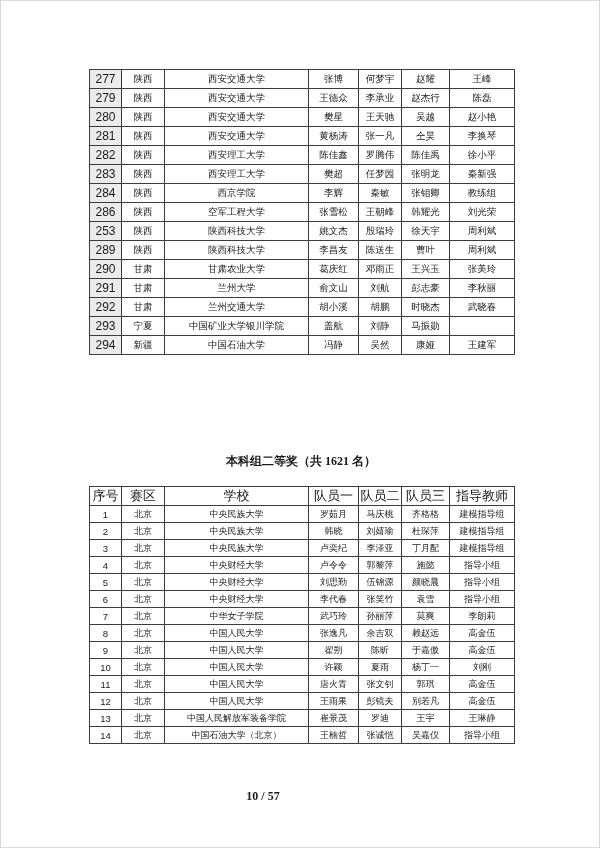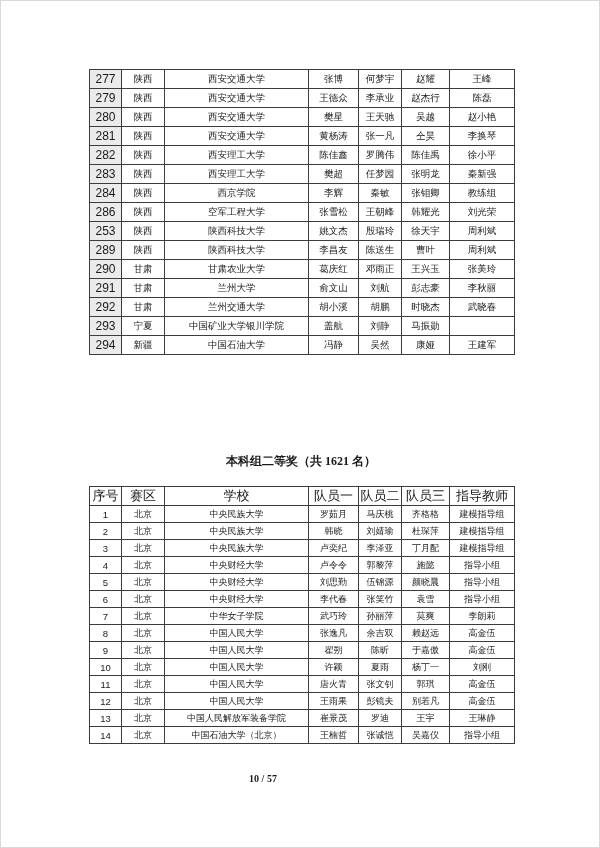--- a/index.html
+++ b/index.html
@@ -48,23 +48,23 @@
   }
   .section-title {
     position:absolute;
     left:0; top:452px; width:600px;
     text-align:center;
     font-size:12px;
     font-weight:bold;
   }
   .page-number {
     position:absolute;
-    left:0; top:772px; width:524px;
+    left:0; top:788px; width:524px;
     text-align:center;
-    font-size:10px;
+    font-size:12px;
     font-weight:bold;
     font-family:"Liberation Serif","DejaVu Serif",serif;
   }
 </style>
 </head>
 <body>
 
 <div class="page">
 
   <table class="award" id="t1">

